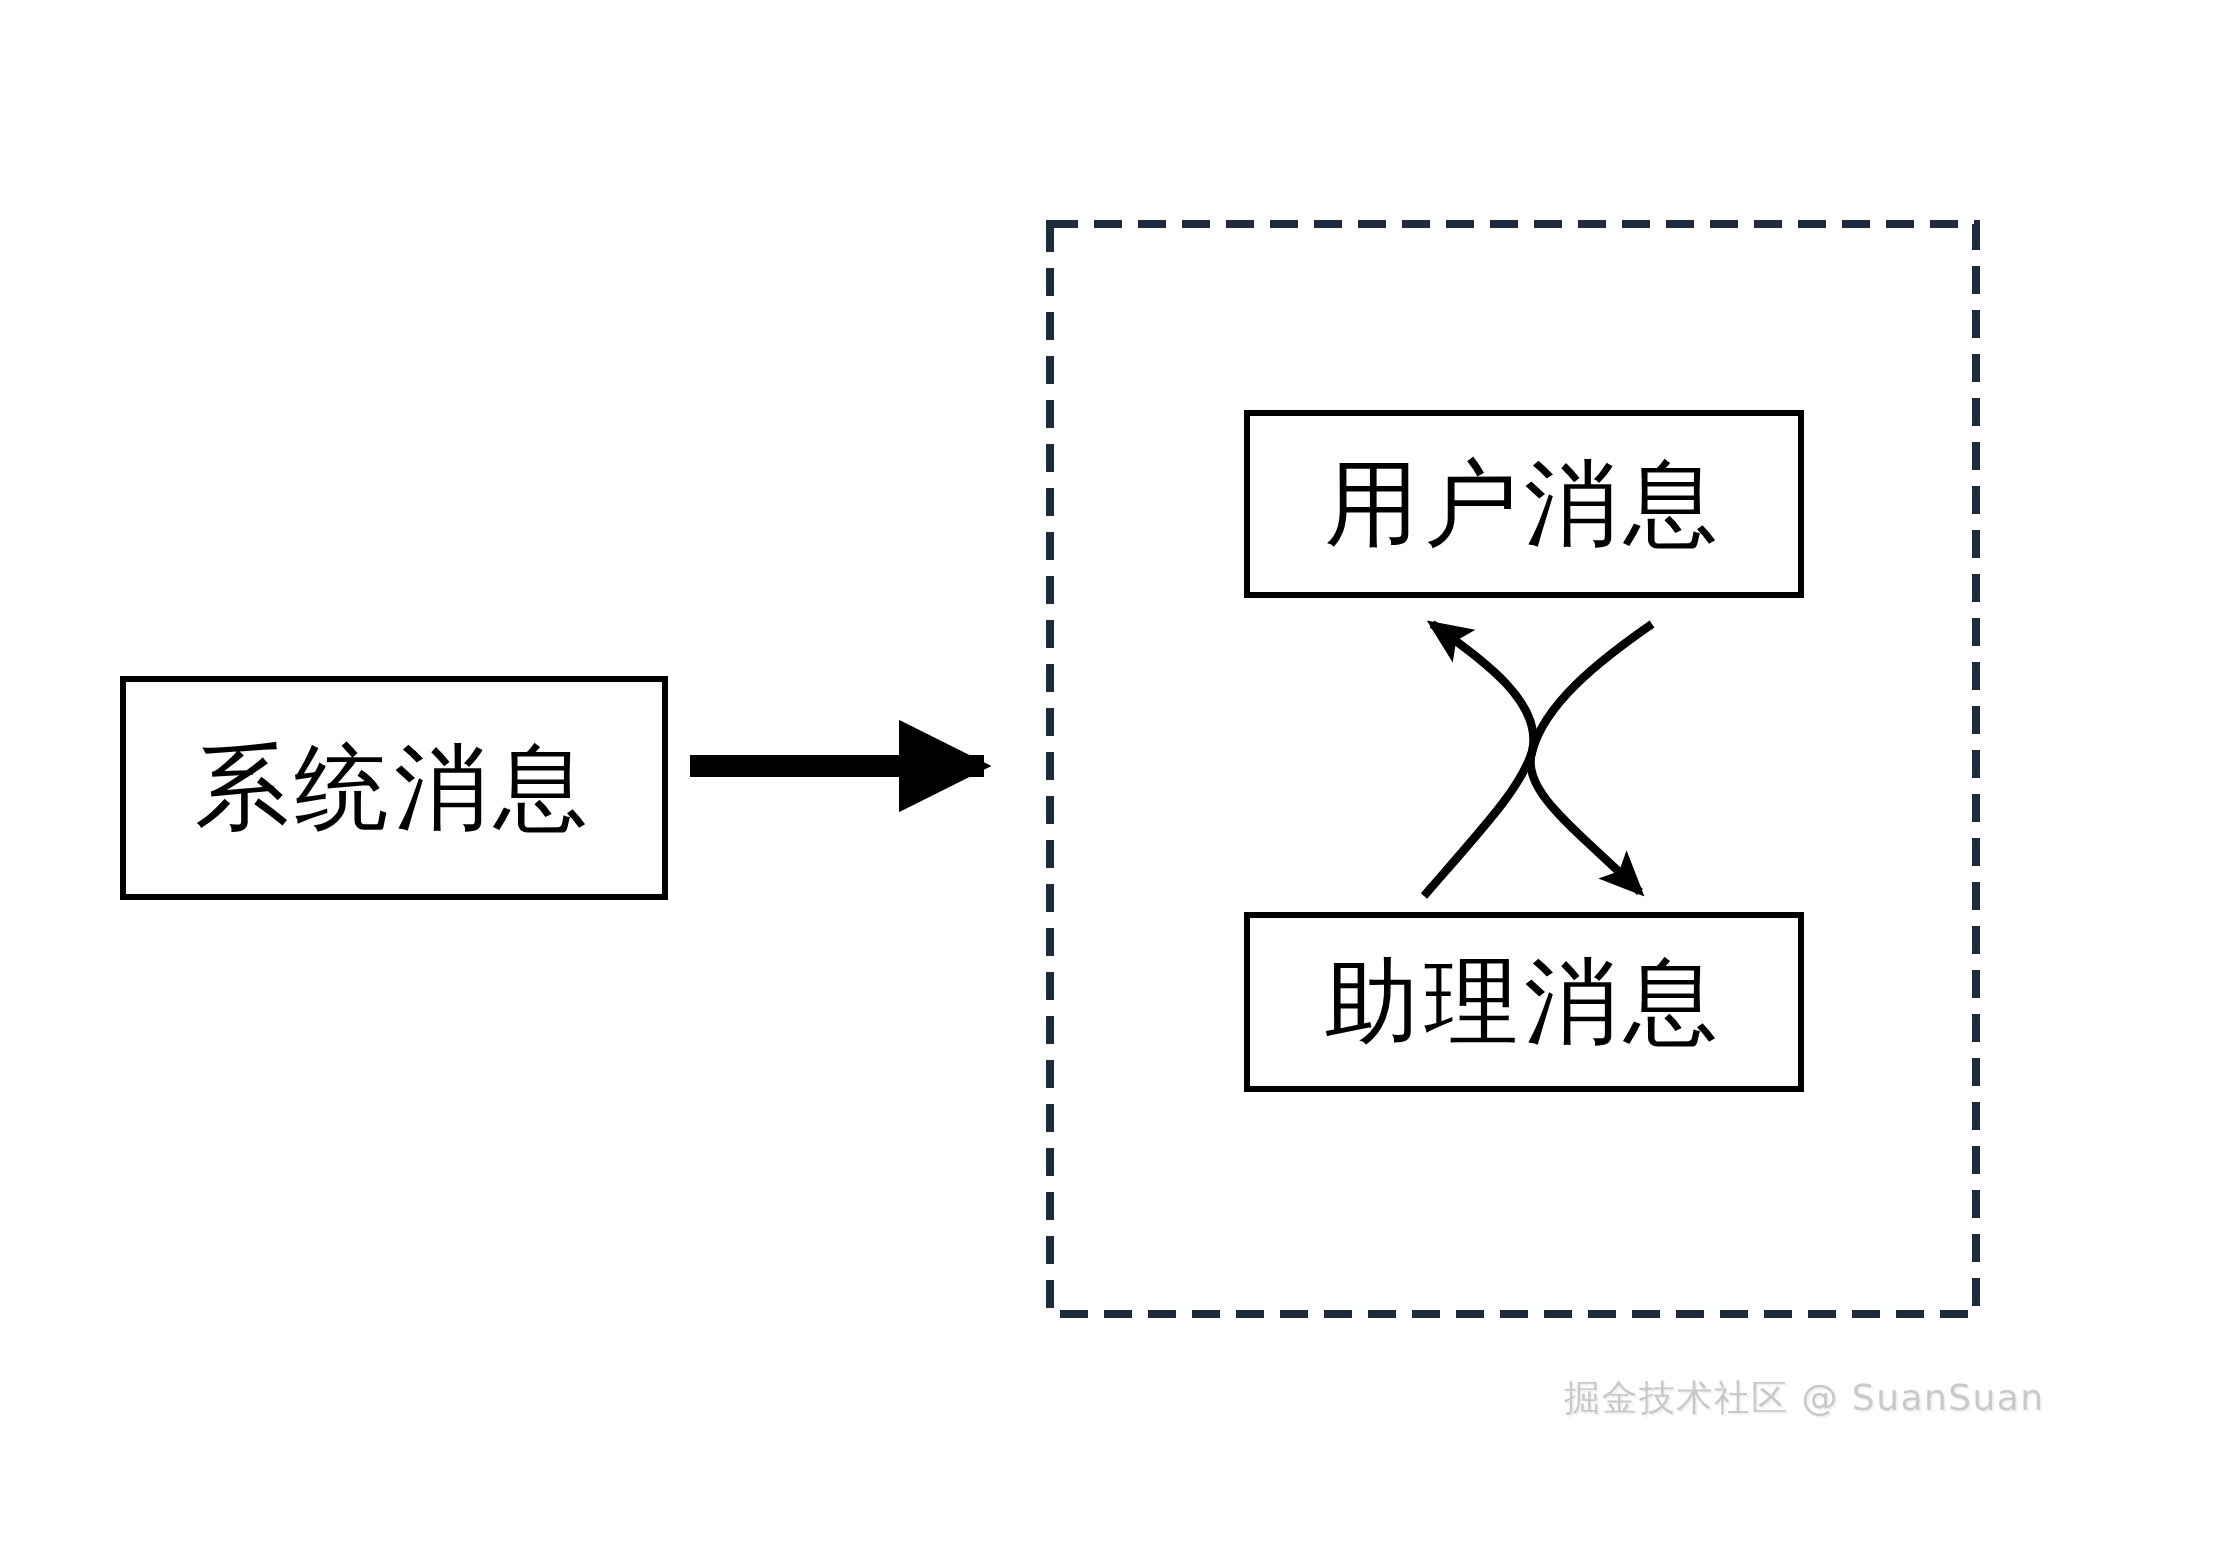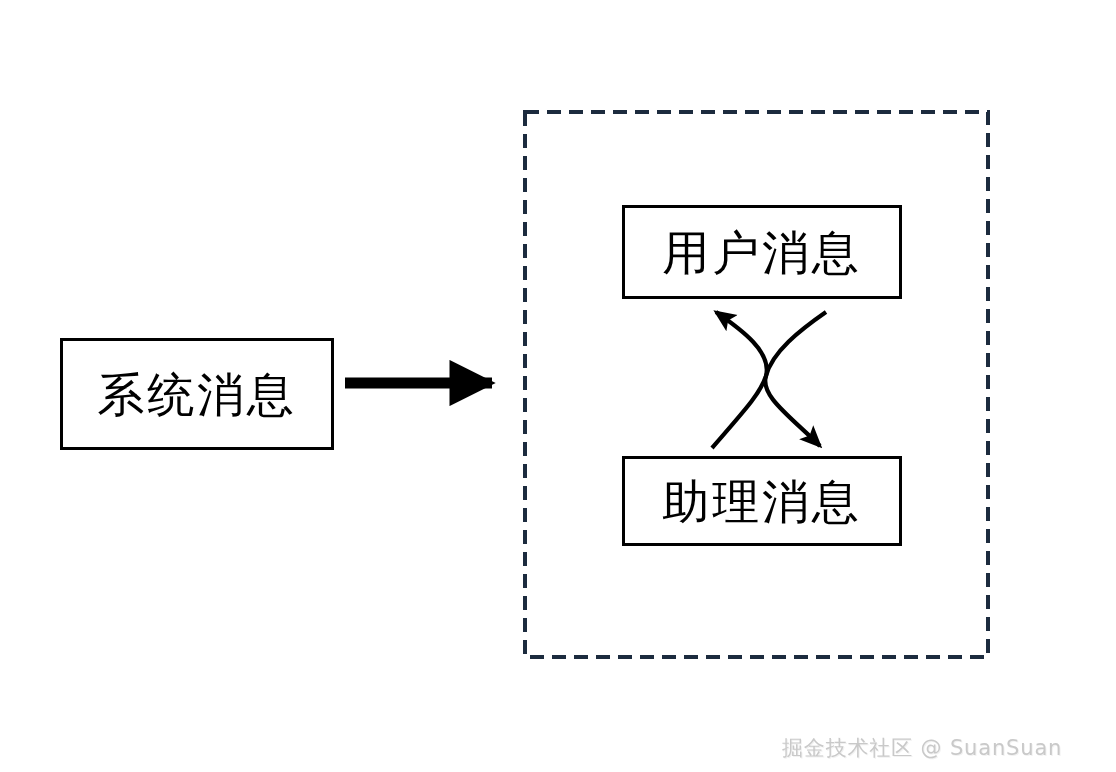--- a/index.html
+++ b/index.html
@@ -55,23 +55,23 @@
   #node-assistant {
     left: 622px;
     top: 456px;
     width: 280px;
     height: 90px;
   }
   #node-assistant .node-label { font-size: 47px; }
   #watermark {
     position: absolute;
     left: 782px;
-    top: 734px;
+    top: 687px;
     font-family: "DejaVu Sans", "Liberation Sans", sans-serif;
-    font-size: 21px;
+    font-size: 18px;
     color: #c9c9c9;
     letter-spacing: 0.04em;
     white-space: nowrap;
     text-shadow: 1px 1px 0 #f2f2f2;
   }
 </style>
 </head>
 <body>
 
 <div id="canvas">

